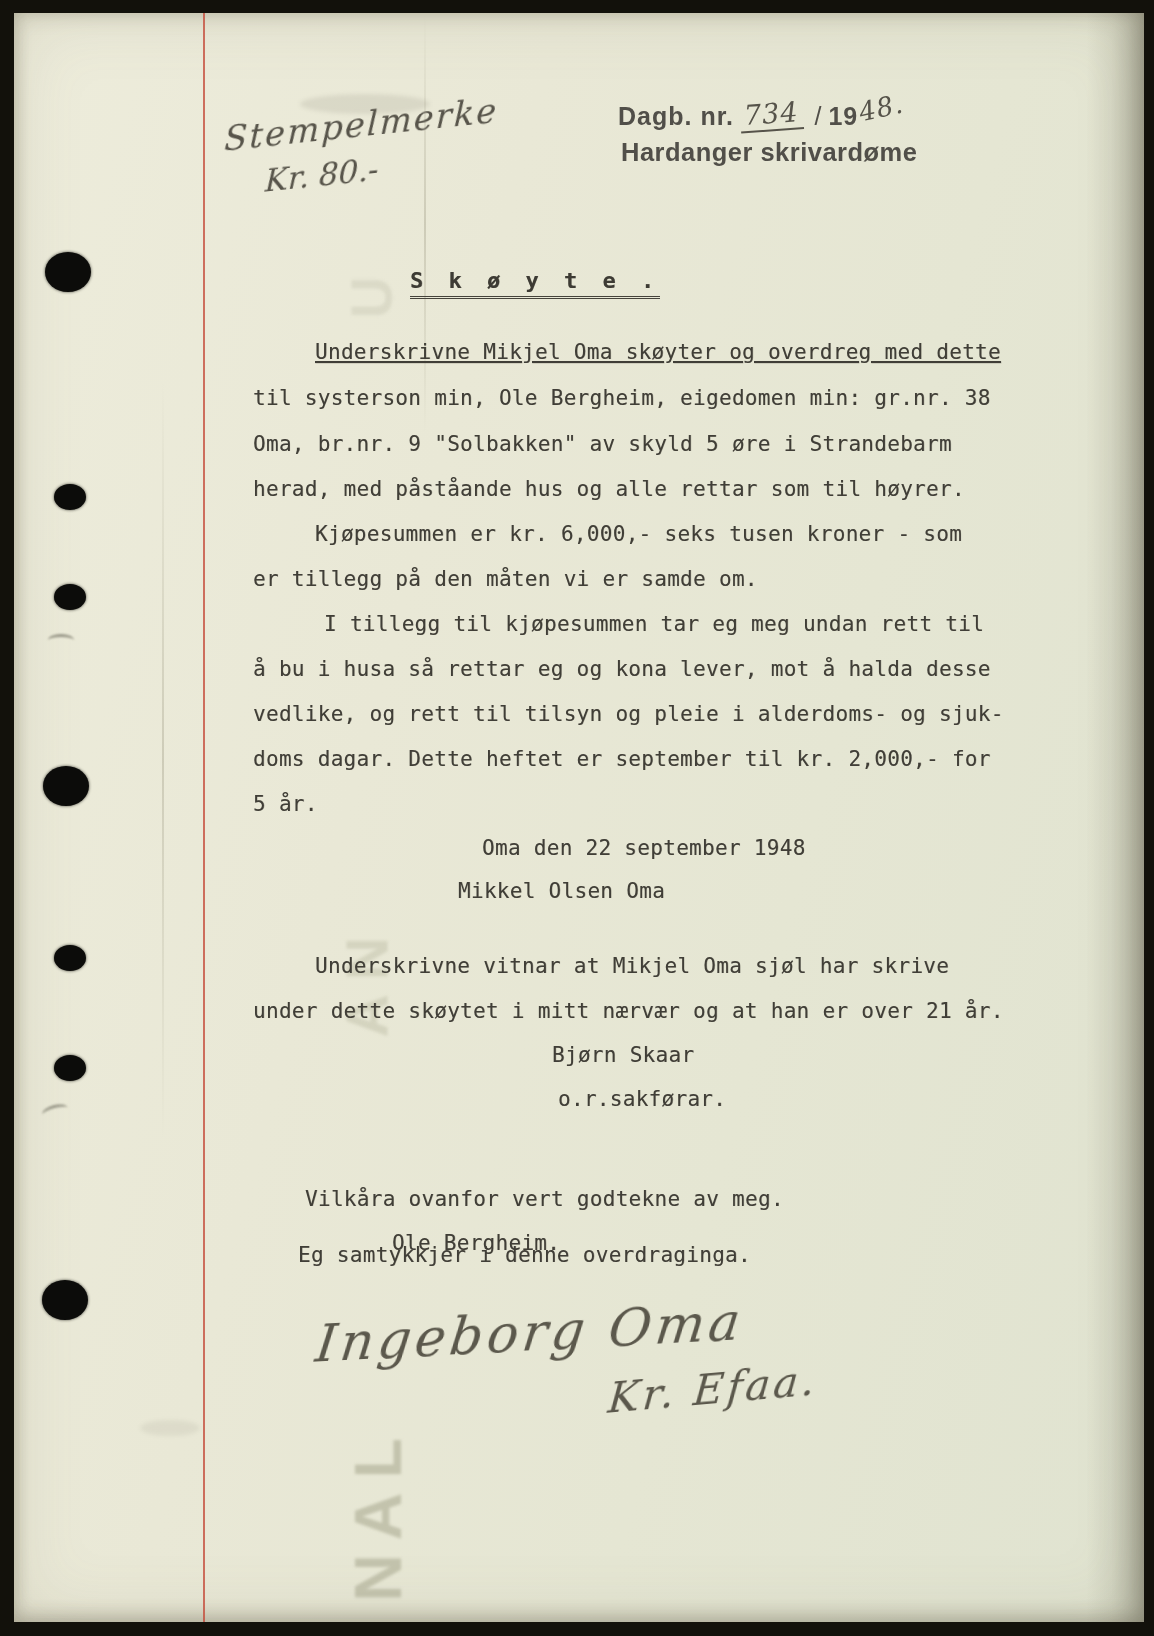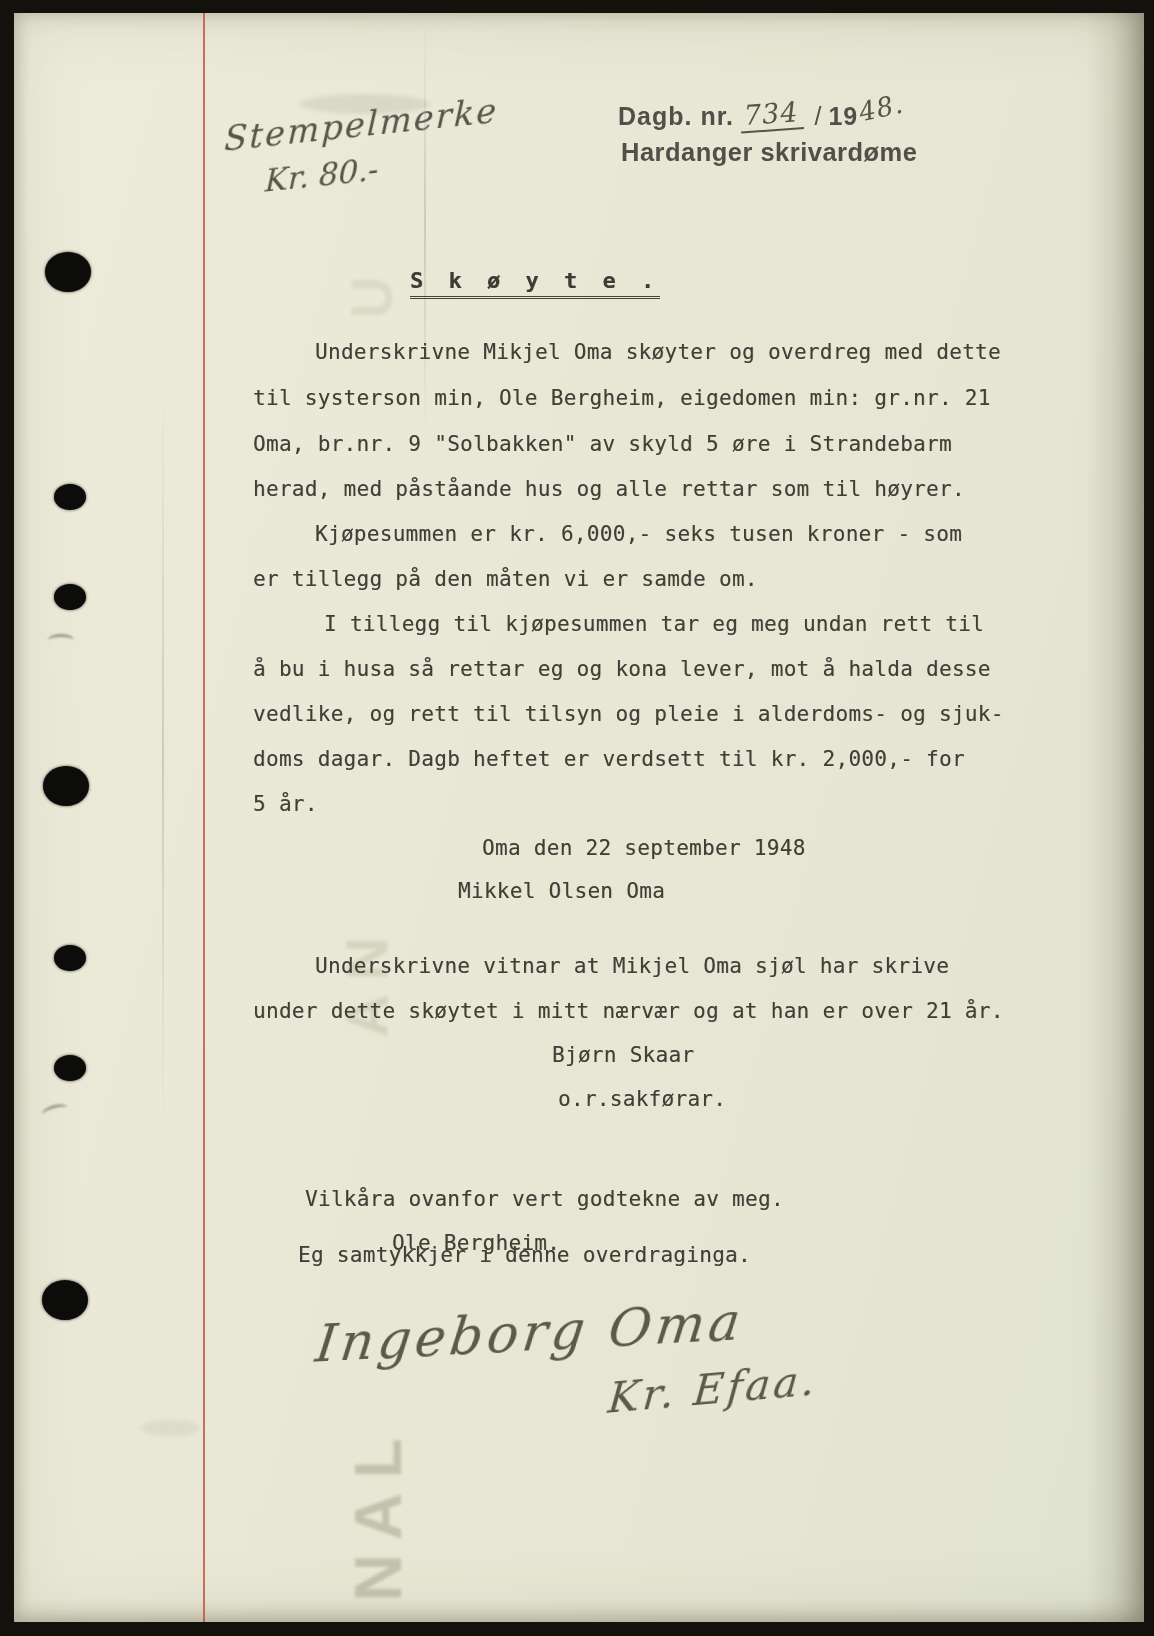--- a/index.html
+++ b/index.html
@@ -115,30 +115,30 @@
   <div class="row2">Hardanger skrivardøme</div>
 </div>
 
 <div class="fee-note">
   <div class="l1">Stempelmerke</div>
   <div class="l2">Kr. 80.-</div>
 </div>
 
 <div class="title">S k ø y t e .</div>
 
-<div class="tline" style="left:315px;top:340px;">Underskrivne Mikjel Oma skøyter og overdreg med dette</div>
-<div class="tline" style="left:253px;top:386px;">til systerson min, Ole Bergheim, eigedomen min: gr.nr. 21</div>
+<div class="tline" style="left:315px;top:340px;text-decoration:underline;">Underskrivne Mikjel Oma skøyter og overdreg med dette</div>
+<div class="tline" style="left:253px;top:386px;">til systerson min, Ole Bergheim, eigedomen min: gr.nr. 38</div>
 <div class="tline" style="left:253px;top:432px;">Oma, br.nr. 9 "Solbakken" av skyld 5 øre i Strandebarm</div>
 <div class="tline" style="left:253px;top:477px;">herad, med påståande hus og alle rettar som til høyrer.</div>
 <div class="tline" style="left:315px;top:522px;">Kjøpesummen er kr. 6,000,- seks tusen kroner - som</div>
 <div class="tline" style="left:253px;top:567px;">er tillegg på den måten vi er samde om.</div>
 <div class="tline" style="left:324px;top:612px;">I tillegg til kjøpesummen tar eg meg undan rett til</div>
 <div class="tline" style="left:253px;top:657px;">å bu i husa så rettar eg og kona lever, mot å halda desse</div>
 <div class="tline" style="left:253px;top:702px;">vedlike, og rett til tilsyn og pleie i alderdoms- og sjuk-</div>
-<div class="tline" style="left:253px;top:747px;">doms dagar. Dagb heftet er verdsett til kr. 2,000,- for</div>
+<div class="tline" style="left:253px;top:747px;">doms dagar. Dette heftet er september til kr. 2,000,- for</div>
 <div class="tline" style="left:253px;top:792px;">5 år.</div>
 <div class="tline" style="left:482px;top:836px;">Oma den 22 september 1948</div>
 <div class="tline" style="left:458px;top:879px;">Mikkel Olsen Oma</div>
 <div class="tline" style="left:315px;top:954px;">Underskrivne vitnar at Mikjel Oma sjøl har skrive</div>
 <div class="tline" style="left:253px;top:999px;">under dette skøytet i mitt nærvær og at han er over 21 år.</div>
 <div class="tline" style="left:552px;top:1043px;">Bjørn Skaar</div>
 <div class="tline" style="left:558px;top:1087px;">o.r.sakførar.</div>
 <div class="tline" style="left:305px;top:1187px;">Vilkåra ovanfor vert godtekne av meg.</div>
 <div class="tline" style="left:392px;top:1231px;">Ole Bergheim.</div>
 <div class="tline" style="left:298px;top:1243px;">Eg samtykkjer i denne overdraginga.</div>

